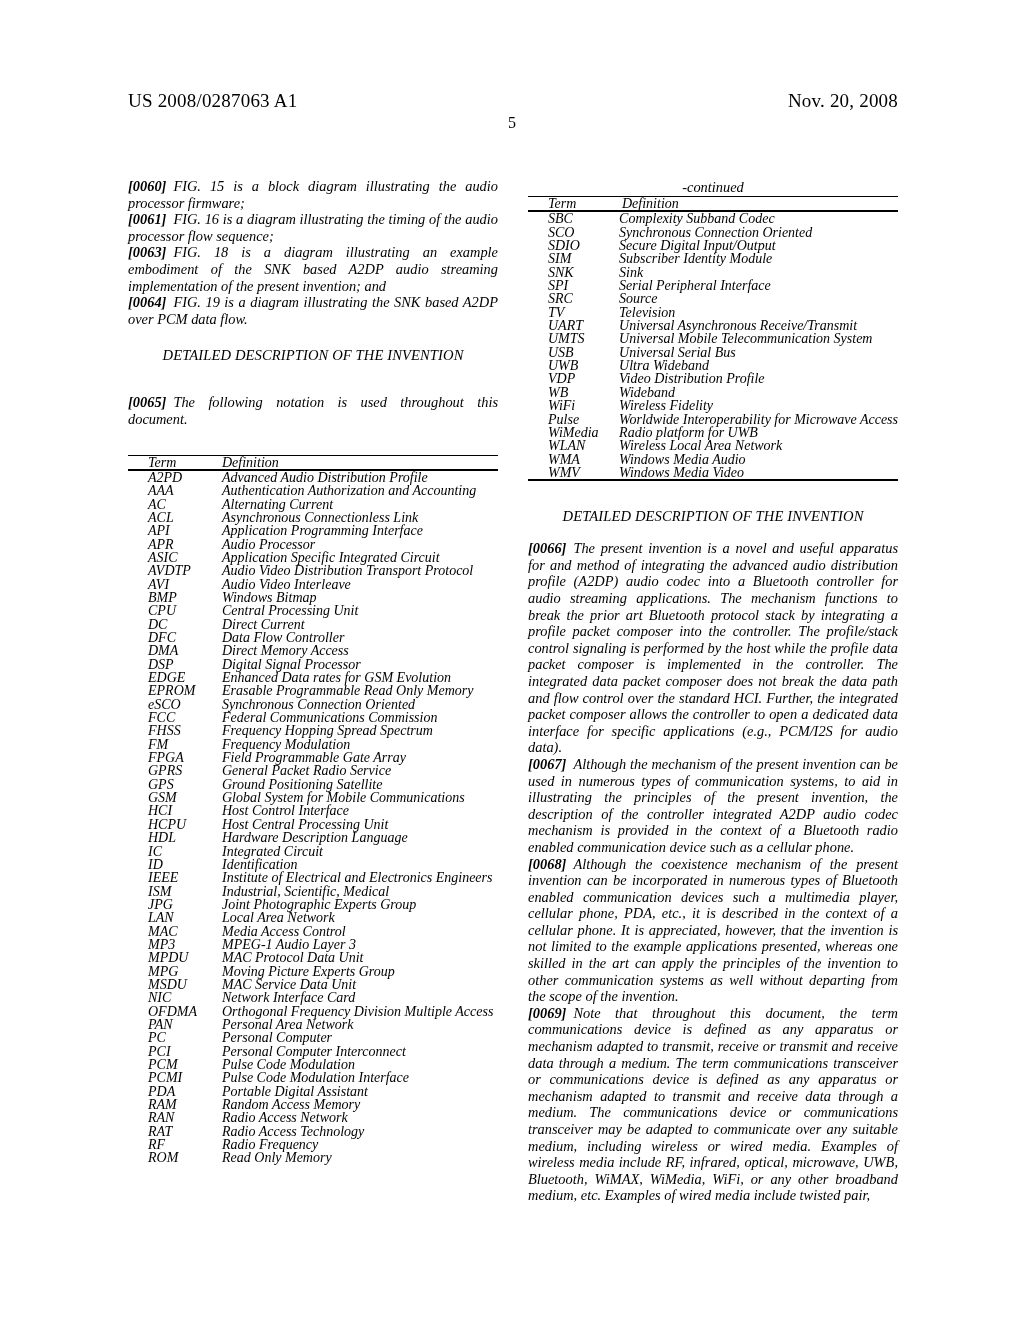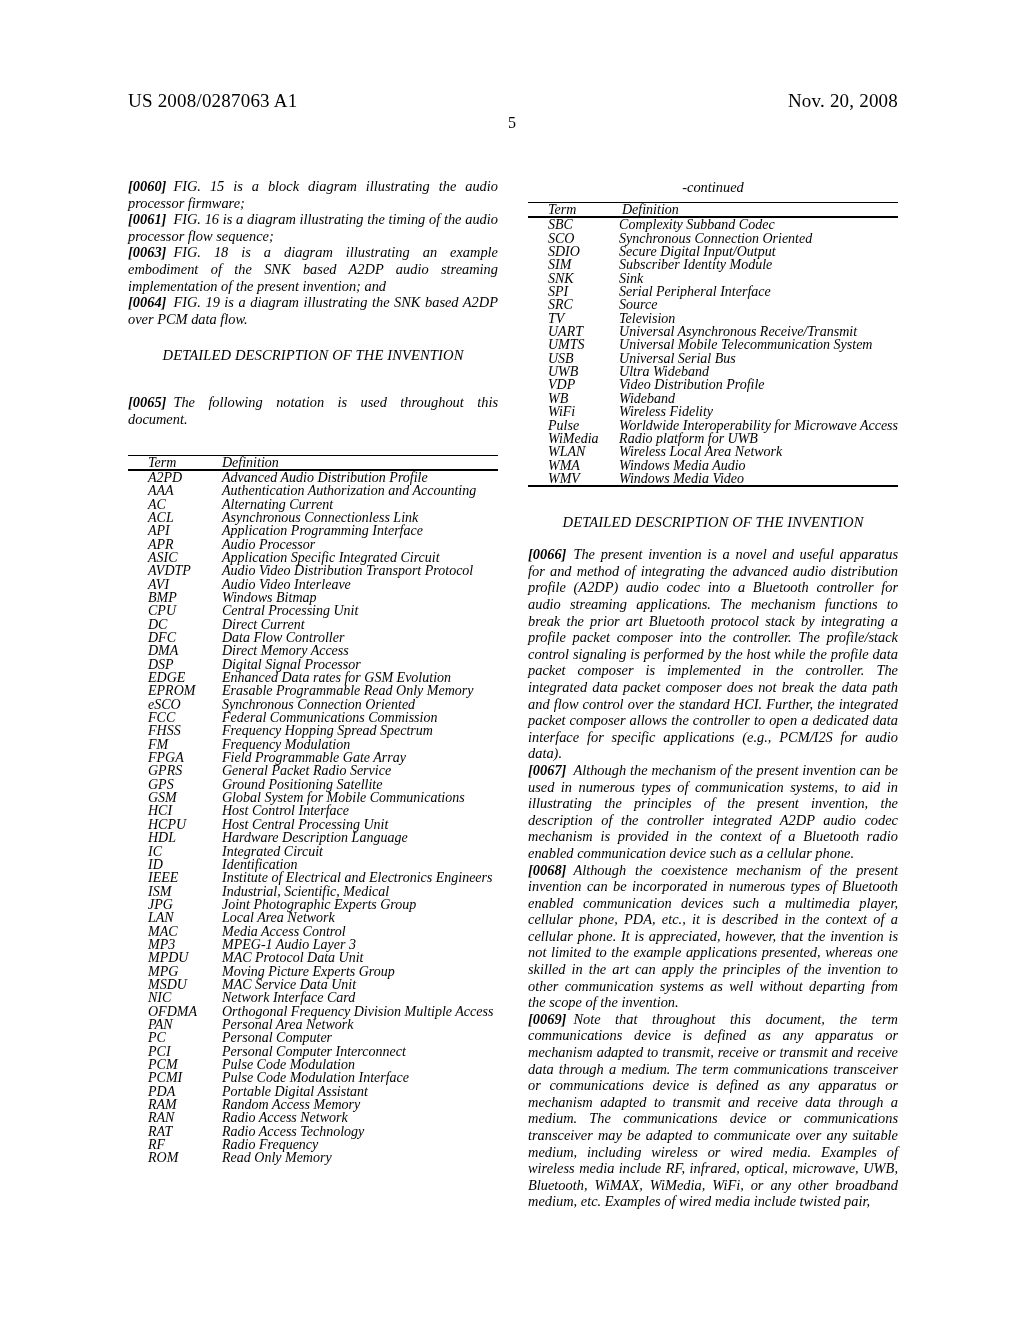--- a/index.html
+++ b/index.html
@@ -83,21 +83,20 @@
   .gap-md { height: 15px; }
   .gap-lg { height: 20px; }
   .gap-xl { height: 27px; }
 
   
   .tbl-wrap { width: 370px; }
   .tbl-continued {
     text-align: center;
     font-size: 14.4px;
     line-height: 18px;
-    margin-bottom: 6px;
   }
   .rule-thin {
     height: 0;
     border-top: 1.6px solid #000;
     width: 100%;
   }
   .rule-thick {
     height: 0;
     border-top: 2.8px solid #000;
     width: 100%;

